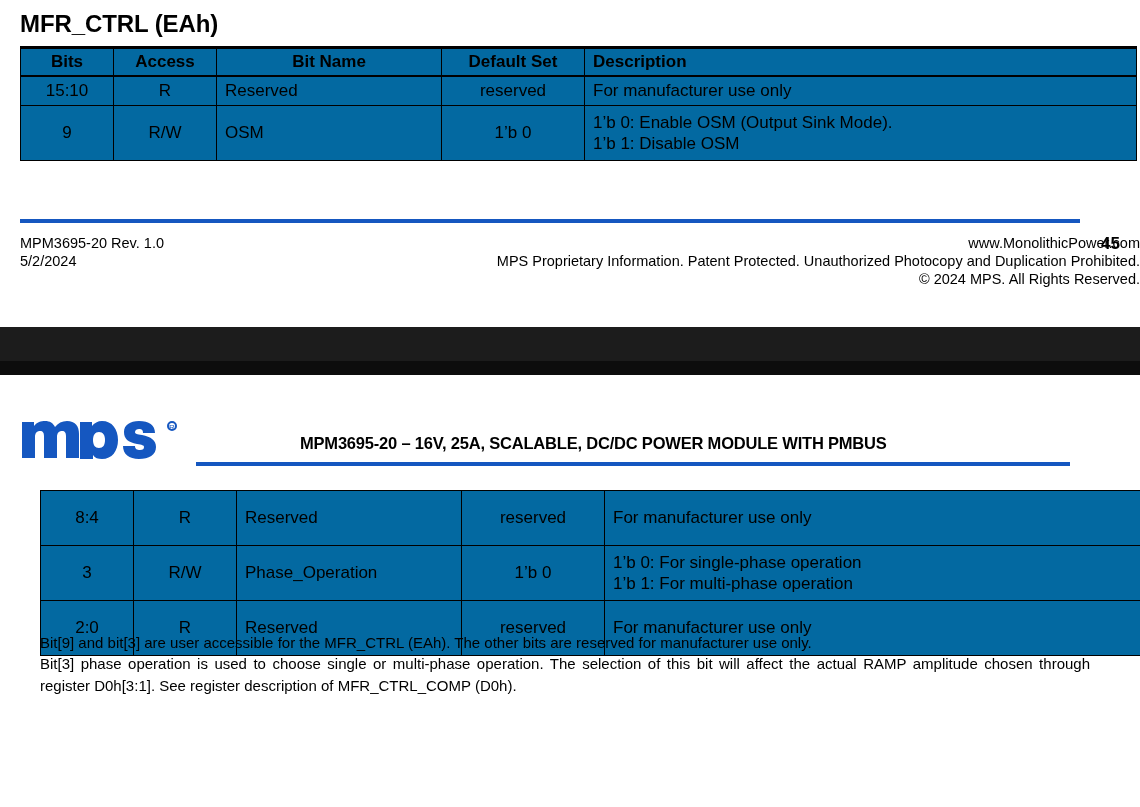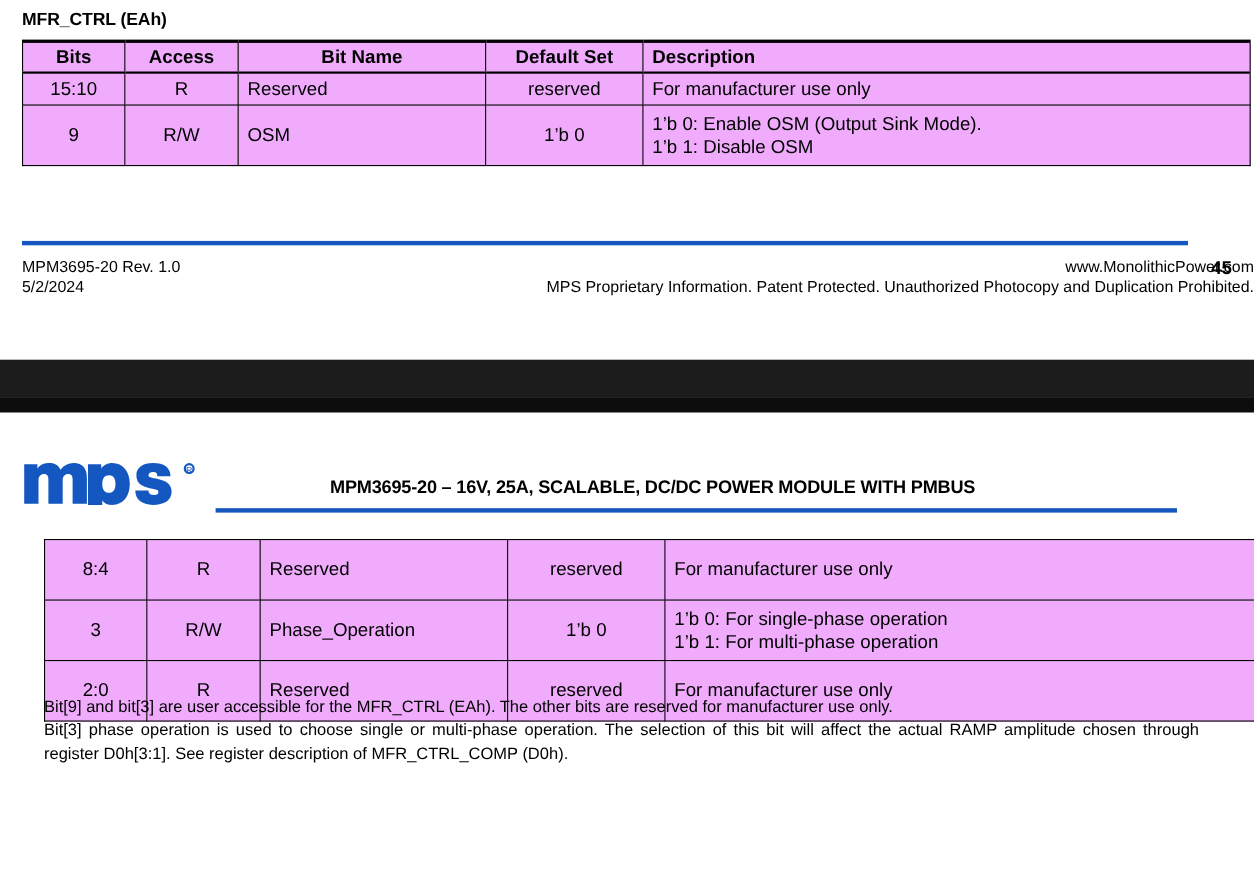--- a/index.html
+++ b/index.html
@@ -25,41 +25,41 @@
 
   
   .top-frag {
     position: absolute;
     left: 0;
     top: 0;
     width: 1140px;
     padding: 0;
   }
   .reg-title {
-    font-size: 16px;
+    font-size: 24px;
     font-weight: bold;
     margin: 10px 0 0 20px;
     letter-spacing: -0.1px;
   }
   .reg-intro {
     font-size: 18.5px;
     margin: 7px 0 0 20px;
   }
 
   table.regtbl {
     border-collapse: collapse;
     margin-left: 20px;
     table-layout: fixed;
   }
   table.regtbl td, table.regtbl th {
     border: 1px solid #000;
     padding: 4px 8px;
     font-size: 17px;
     vertical-align: middle;
-    background: #f0abfc;
+    background: #0369a1;
   }
   table.regtbl th {
     font-weight: bold;
     text-align: center;
     padding: 3px 8px;
   }
   .c-bits { width: 76px; text-align: center; }
   .c-access { width: 86px; text-align: center; }
   .c-name { width: 208px; text-align: left; }
   .c-default { width: 126px; text-align: center; }
@@ -200,20 +200,21 @@
     <div class="blue-rule" style="top:219px;"></div>
 
     <div class="footer" style="top:234px;">
       <div class="f-left">
         <div>MPM3695-20 Rev. 1.0</div>
         <div>5/2/2024</div>
       </div>
       <div class="f-center">
         <div>www.MonolithicPower.com</div>
         <div>MPS Proprietary Information. Patent Protected. Unauthorized Photocopy and Duplication Prohibited.</div>
+        <div>© 2024 MPS. All Rights Reserved.</div>
       </div>
       <div class="f-page">45</div>
     </div>
   </div>
 
   <div class="band" style="top:327px; height:34px;"></div>
   <div class="band" style="top:361px; height:14px; background:#0d0d0d;"></div>
 
   <div>
 

